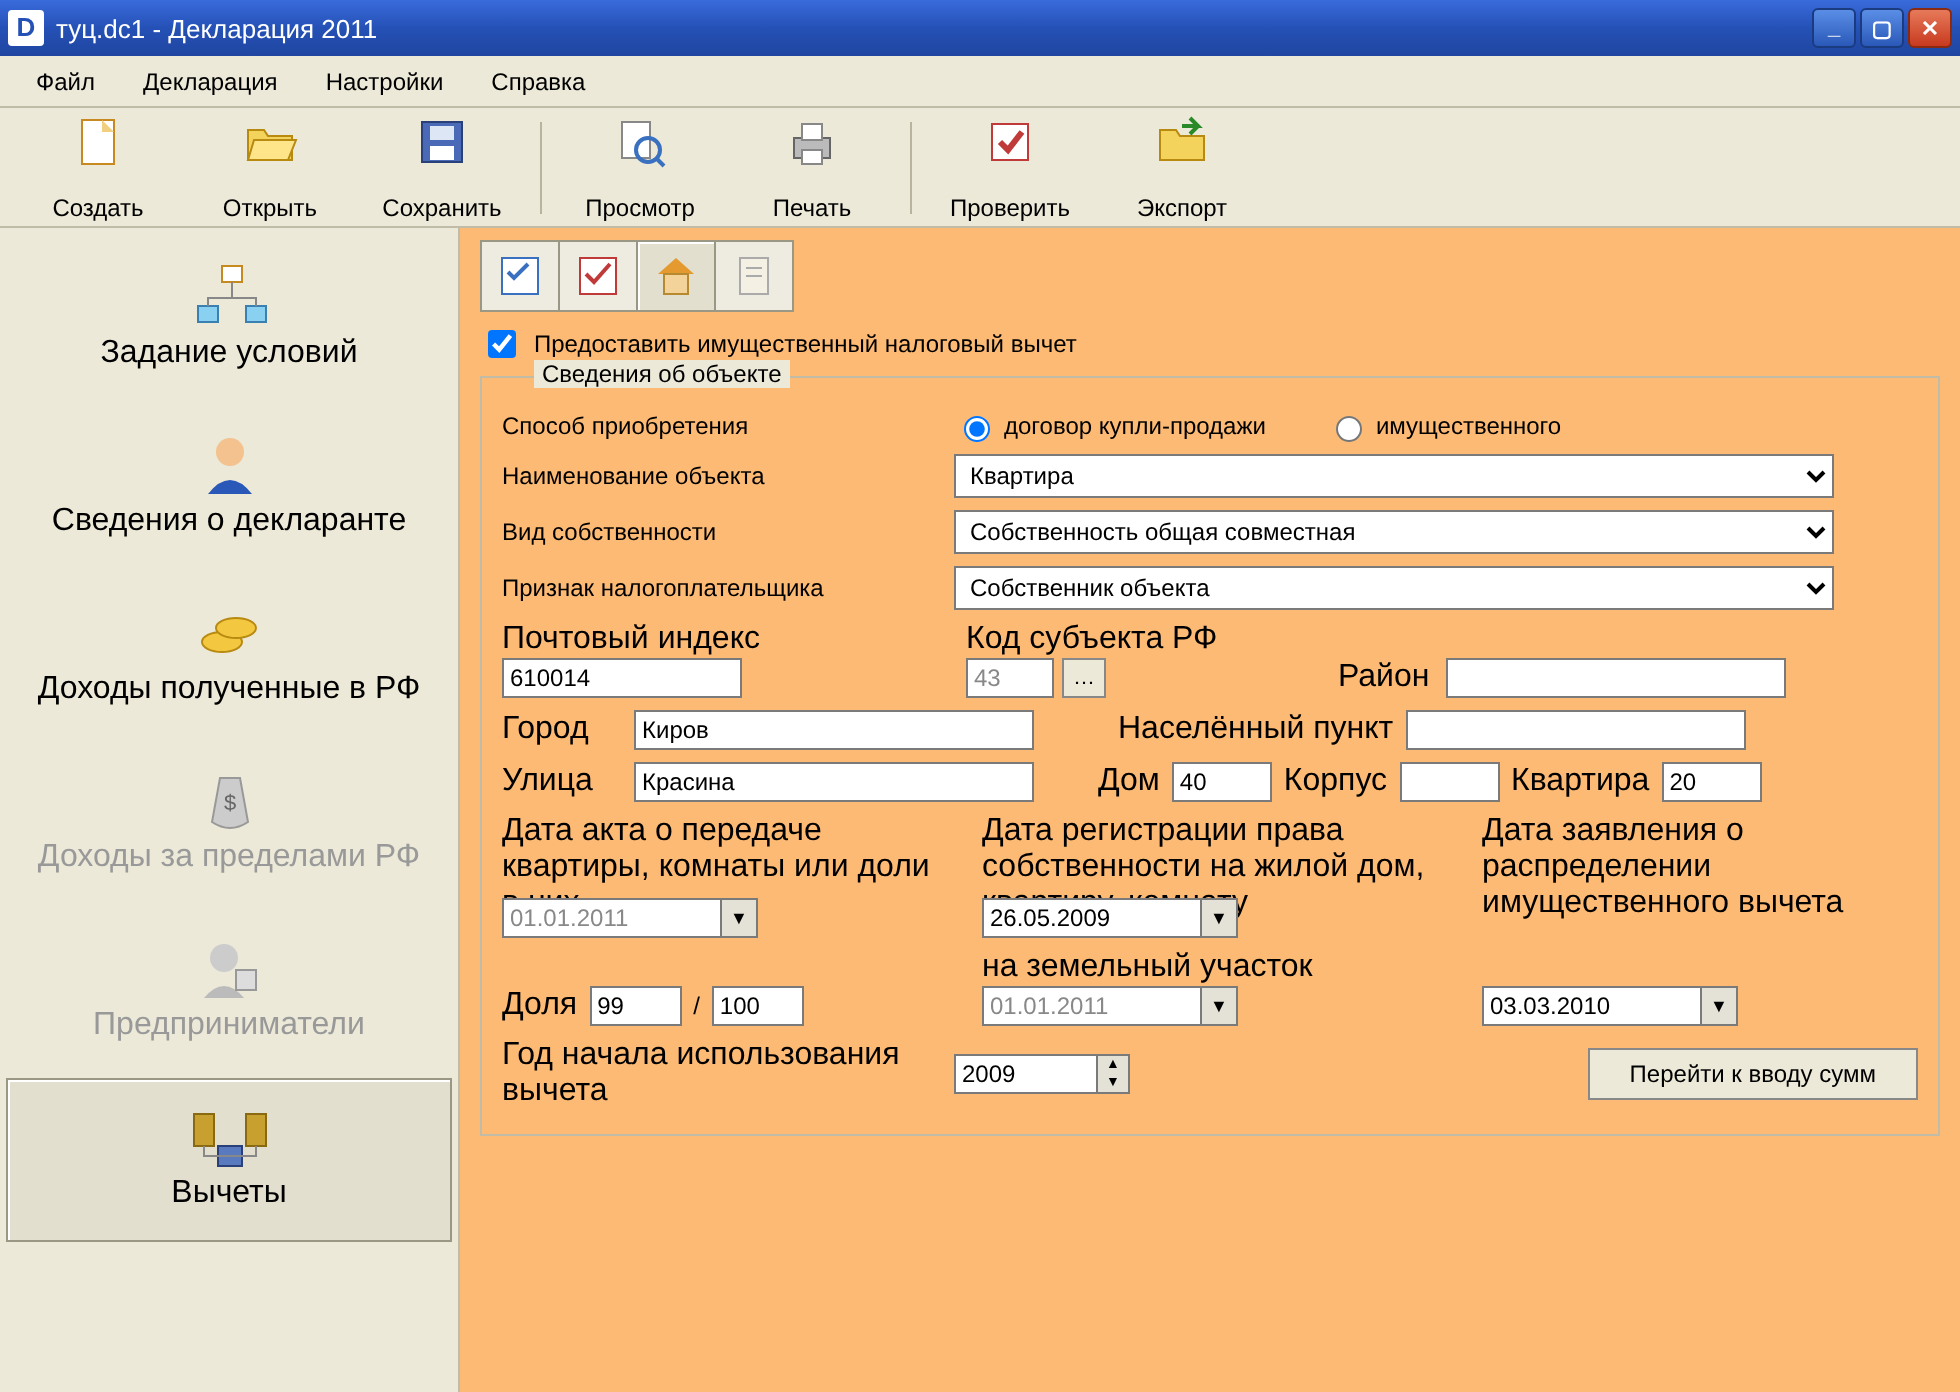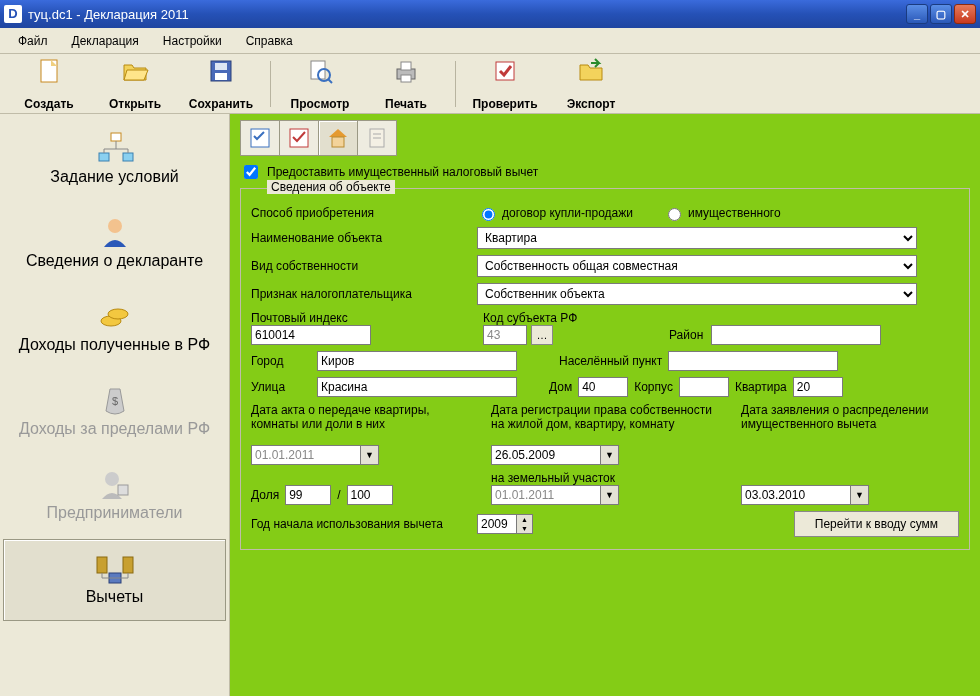--- a/index.html
+++ b/index.html
@@ -39,42 +39,42 @@
     display:flex; align-items:center; padding:0 8px; gap:4px;
   }
   .menubar .mitem { padding:3px 10px; cursor:pointer; }
   .toolbar {
     height:60px; background:#ece9d8;
     display:flex; align-items:center; padding:2px 6px; gap:0;
     border-bottom:1px solid #c0bca8;
   }
   .toolbar .tbtn {
     width:86px; text-align:center; padding:4px 2px; cursor:pointer;
-    display:flex; flex-direction:column; align-items:center; gap:12px;font-weight:bold;
+    display:flex; flex-direction:column; align-items:center; gap:12px;
   }
   .toolbar .tsep { width:1px; height:46px; background:#b8b4a0; margin:0 6px; }
   .tb-icon { width:28px; height:28px; }
   .tb-label { font-size:12px; }
 
   .body { display:flex; height:calc(696px - 28px - 26px - 60px); }
   .sidebar {
     width:230px; background:#ece9d8; border-right:1px solid #c0bca8;
     display:flex; flex-direction:column; padding-top:4px;
   }
   .navitem {
     text-align:center; padding:10px 4px 14px 4px; cursor:pointer;
     border:1px solid transparent; margin:1px 3px;
   }
   .navitem.selected { border:1px solid #9a9884; background:#e2dfce; box-shadow: inset 1px 1px 0 #fff; }
   .navitem.disabled { color:#999; }
   .navitem .nicon { height:36px; display:flex; align-items:center; justify-content:center; }
   .navitem .nlabel { font-size:16px; margin-top:2px; }
 
   .content {
-    flex:1; background:#84cc16; padding:6px 10px 10px 10px; overflow:hidden;
+    flex:1; background:#fdba74; padding:6px 10px 10px 10px; overflow:hidden;
     position:relative;
   }
   .minitabs { display:flex; gap:0; margin-bottom:6px; }
   .mtab {
     width:40px; height:36px; border:1px solid #9a9884; background:#eeece0;
     display:flex; align-items:center; justify-content:center; cursor:pointer;
     margin-right:-1px;
   }
   .mtab.active { background:#e2dfce; box-shadow: inset 1px 1px 0 #fff; }
   .checkbox-row { display:flex; align-items:center; gap:6px; margin:4px 0 6px 0; }
@@ -90,34 +90,34 @@
   .flabel { width:220px; }
   .radio { display:flex; align-items:center; gap:4px; margin-right:24px; }
   .radio input { width:13px; height:13px; }
   select.combo, input.txt {
     font: inherit; font-size:12px;
     border:1px solid #7a7a7a; background:#fff; height:20px; padding:1px 3px;
   }
   select.combo { height:22px; }
   .combo-wide { width:440px; }
   .txt-xs { width:50px; }
-  .sublabel { font-size:12px; }
+  .sublabel { font-size:16px; }
   .smallbtn {
     width:22px; height:20px; border:1px solid #888; background:#ece9d8;
     font-size:11px; cursor:pointer; padding:0;
   }
   .date-field { display:flex; align-items:center; }
   .date-field .txt { width:110px; }
   .date-field .dd {
     width:18px; height:20px; border:1px solid #7a7a7a; border-left:none;
     background:#e4e2d6; font-size:9px; display:flex; align-items:center; justify-content:center;
     cursor:pointer;
   }
   .spin { display:flex; align-items:center; }
-  .spin .txt { width:40px; }
+  .spin .txt { width:72px; }
   .spin .sp {
     width:16px; height:20px; border:1px solid #7a7a7a; border-left:none;
     background:#e4e2d6; display:flex; flex-direction:column;
   }
   .spin .sp div { flex:1; font-size:7px; text-align:center; line-height:9px; cursor:pointer; }
   .gotobtn {
     height:26px; padding:2px 20px; border:1px solid #888; background:#ece9d8;
     cursor:pointer; font:inherit;
   }
   .disabled-txt { background:#ece9d8; color:#888; }

